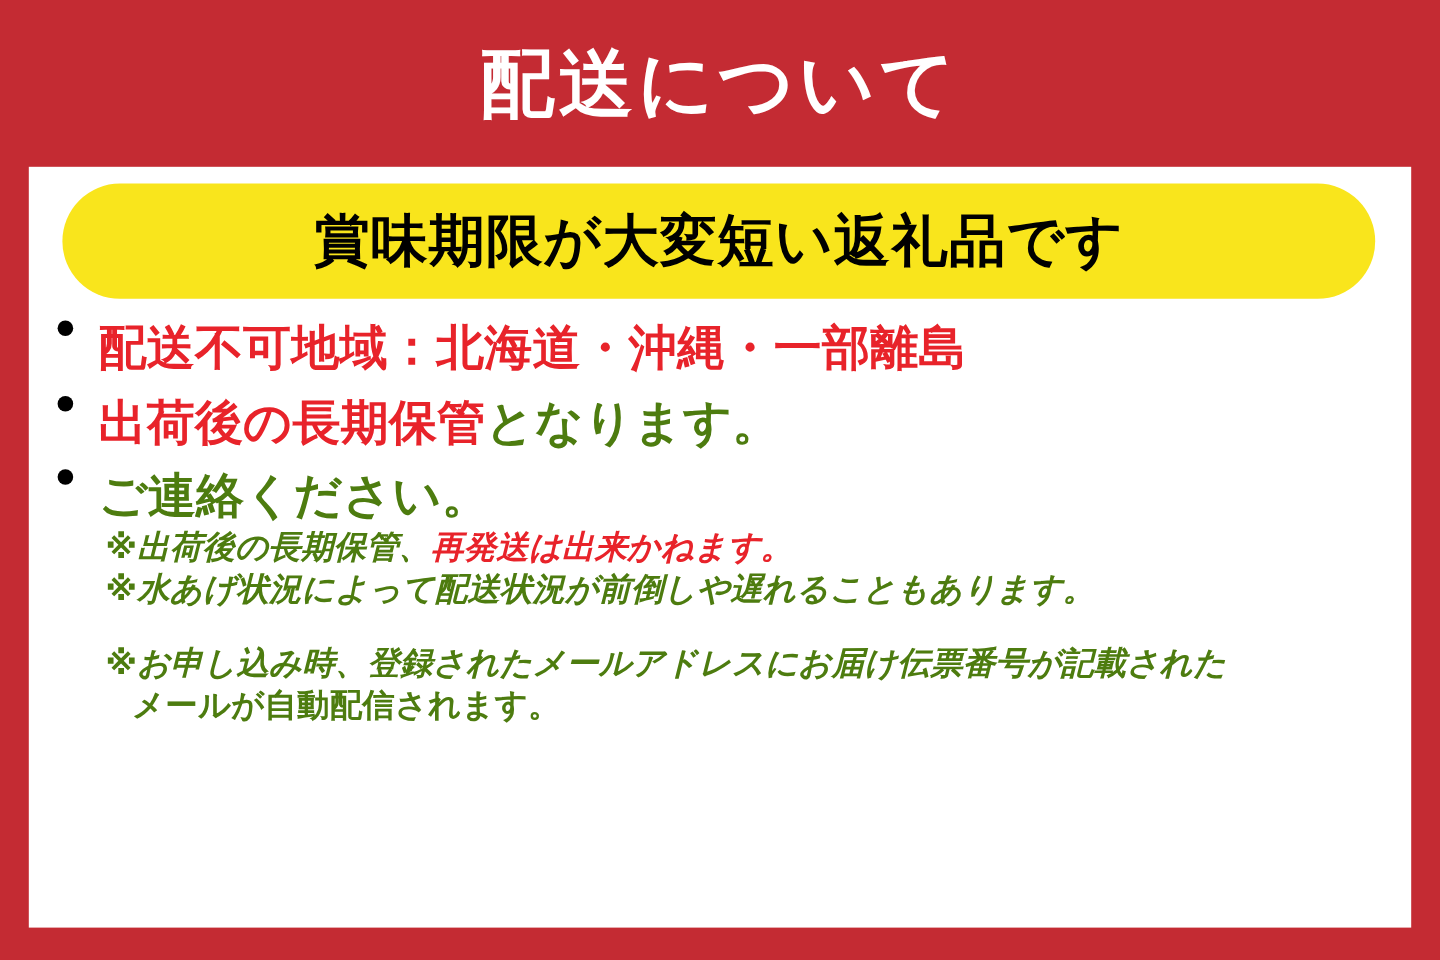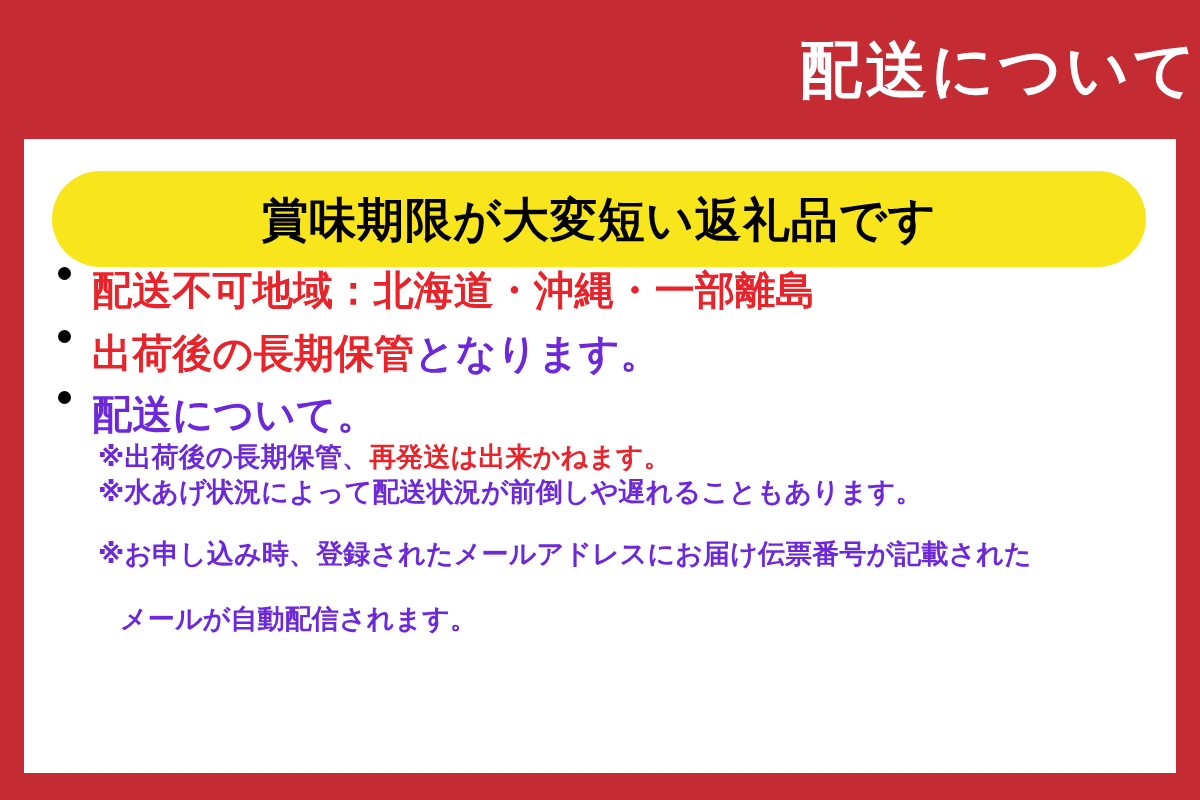--- a/index.html
+++ b/index.html
@@ -20,21 +20,21 @@
 
   
   .header {
     position: absolute;
     left: 0;
     top: 0;
     width: 1200px;
     height: 139px;
     display: flex;
     align-items: center;
-    justify-content: flex-end;
+    justify-content: center;
   }
   .header-title {
     color: #ffffff;
     font-size: 62px;
     font-weight: 700;
     letter-spacing: 0.06em;
     line-height: 1;
     white-space: nowrap;
   }
 
@@ -47,21 +47,21 @@
     height: 634px;
     background: #ffffff;
     box-sizing: border-box;
     padding: 0;
   }
 
   
   .pill-wrap {
     position: absolute;
     left: 28px;
-    top: 32px;
+    top: 14px;
     width: 1094px;
     height: 96px;
   }
   .pill {
     width: 100%;
     height: 100%;
     background: #f9e51c;
     border-radius: 999px;
     display: flex;
     align-items: center;
@@ -72,21 +72,21 @@
     font-size: 47px;
     font-weight: 700;
     letter-spacing: 0.02em;
     line-height: 1;
     white-space: nowrap;
   }
 
   
   .list {
     position: absolute;
-    left: 12px;
+    left: 2px;
     top: 128px;
     width: 1056px;
   }
 
   .bullet-row {
     position: relative;
     padding-left: 56px;
     margin: 0;
   }
   .dot {
@@ -101,39 +101,39 @@
   .big-line {
     font-size: 40px;
     font-weight: 700;
     line-height: 1.16;
     color: #111111;
     white-space: nowrap;
     letter-spacing: 0.005em;
   }
 
   .red { color: #e8232a; }
-  .blk { color: #6d28d9; }
+  .blk { color: #4d7c0f; }
 
   .note {
     font-size: 27px;
     font-weight: 700;
     line-height: 1.28;
     color: #111111;
     letter-spacing: 0.005em;
     white-space: nowrap;
   }
 
   .sp-1 { height: 17px; }
   .sp-2 { height: 14px; }
   .sp-3 { height: 3px; }
   .sp-4 { height: 26px; }
   .sp-5 { height: 2px; }
 
-  .note-indent { padding-left: 62px; }
-  .note-hang { padding-left: 84px; margin-top: 30px; }
+  .note-indent { padding-left: 62px; font-style: italic; }
+  .note-hang { padding-left: 84px; }
 </style>
 </head>
 <body>
 
 <div id="banner">
 
   <div class="header">
     <div class="header-title">配送について</div>
   </div>
 
@@ -161,21 +161,21 @@
         <div class="big-line">
           <span class="red">出荷後の長期保管</span><span class="blk">となります。</span>
         </div>
       </div>
 
       <div class="sp-2"></div>
 
       <div class="bullet-row">
         <span class="dot"></span>
         <div class="big-line">
-          <span class="blk">配送について。</span>
+          <span class="blk">ご連絡ください。</span>
         </div>
       </div>
 
       <div class="sp-3"></div>
 
       <div class="note note-indent">
         <span class="blk">※出荷後の長期保管、</span><span class="red">再発送は出来かねます。</span>
       </div>
 
       <div class="note note-indent">

